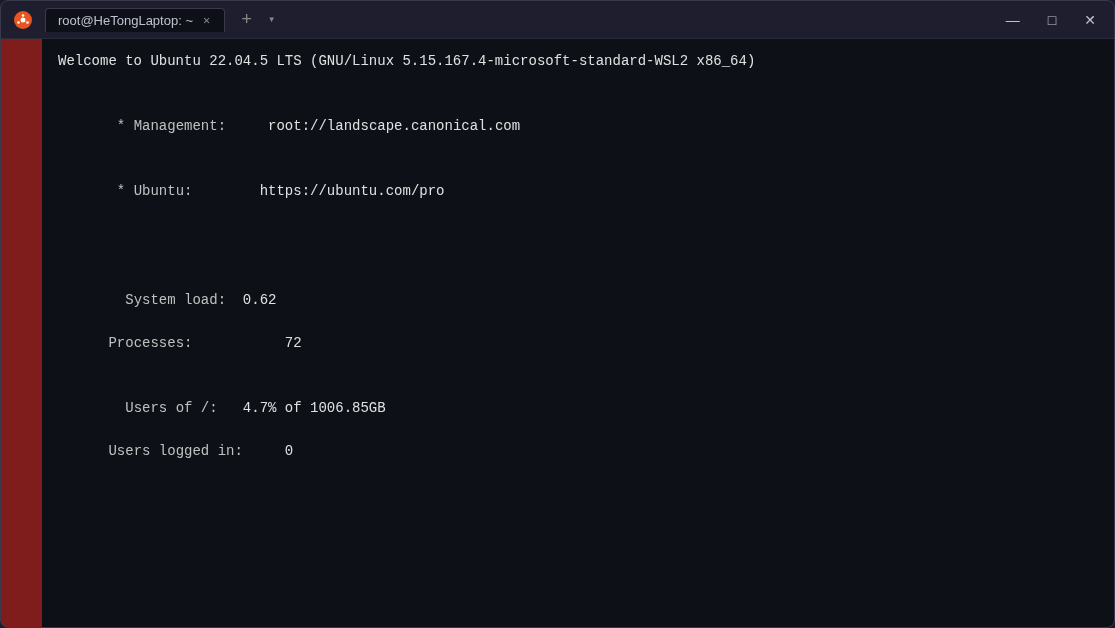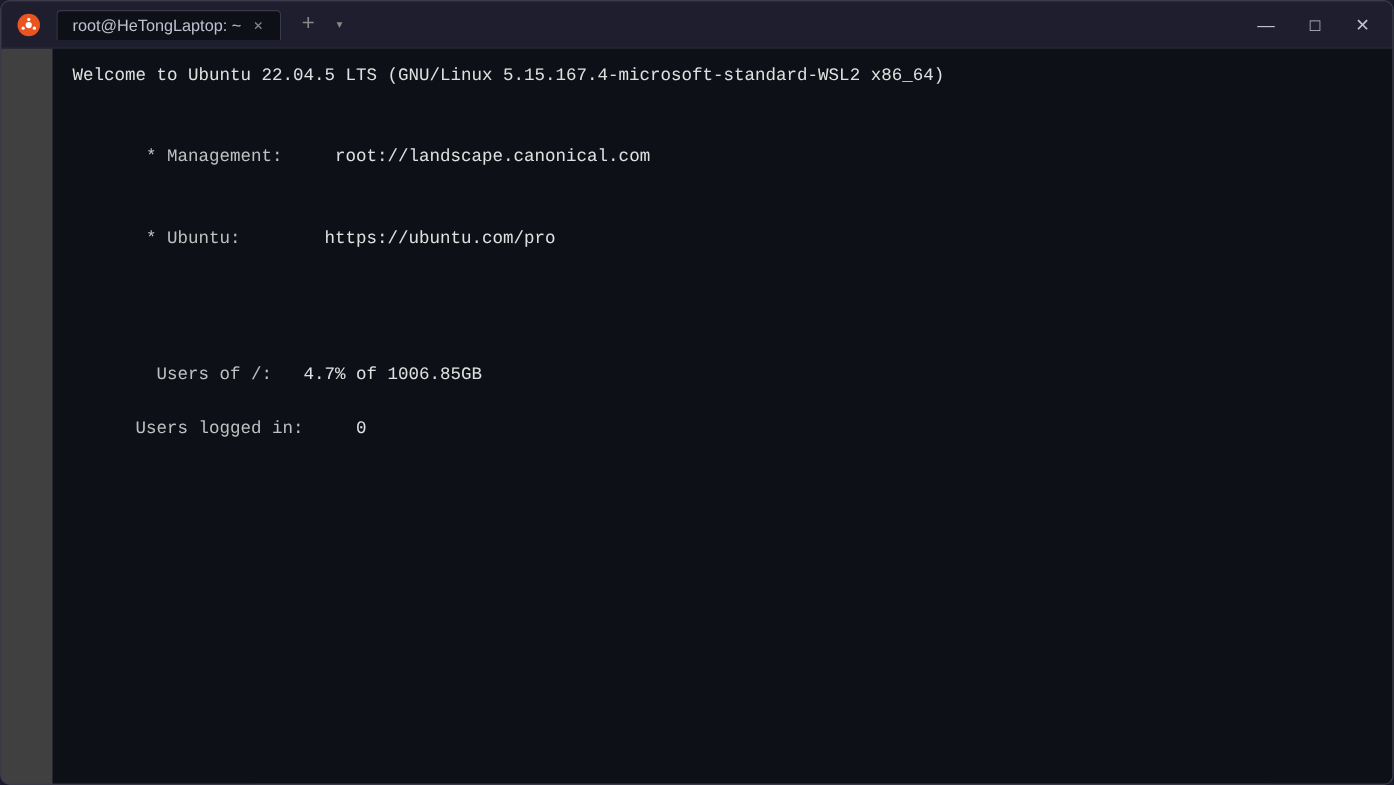--- a/index.html
+++ b/index.html
@@ -8,21 +8,21 @@
       width: 1115px;
       height: 628px;
       background: #1a1a2e;
       font-family: 'Courier New', Courier, monospace;
       overflow: hidden;
     }
 
     .window {
       width: 1115px;
       height: 628px;
-      background: #404040;
+      background: #7f1d1d;
       border: 1px solid #3a3a4a;
       border-radius: 8px;
       display: flex;
       flex-direction: column;
       overflow: hidden;
     }
 
     .titlebar {
       height: 38px;
       background: #1e1e2e;
@@ -171,20 +171,25 @@
     <div class="line">
       <span> * Ubuntu:        </span><span class="text-white">https://ubuntu.com/pro</span>
     </div>
 
     <div class="line">&nbsp;</div>
 
 
     <div class="line">&nbsp;</div>
 
     <div class="line">
+      <span>  System load:  </span><span class="text-white">0.62</span>
+      <span>          </span>
+      <span>Processes:           </span><span class="text-white">72</span>
+    </div>
+    <div class="line">
       <span>  Users of /:   </span><span class="text-white">4.7% of 1006.85GB</span>
       <span>   </span>
       <span>Users logged in:     </span><span class="text-white">0</span>
     </div>
     <div class="line">
       
       
       
     </div>
 

